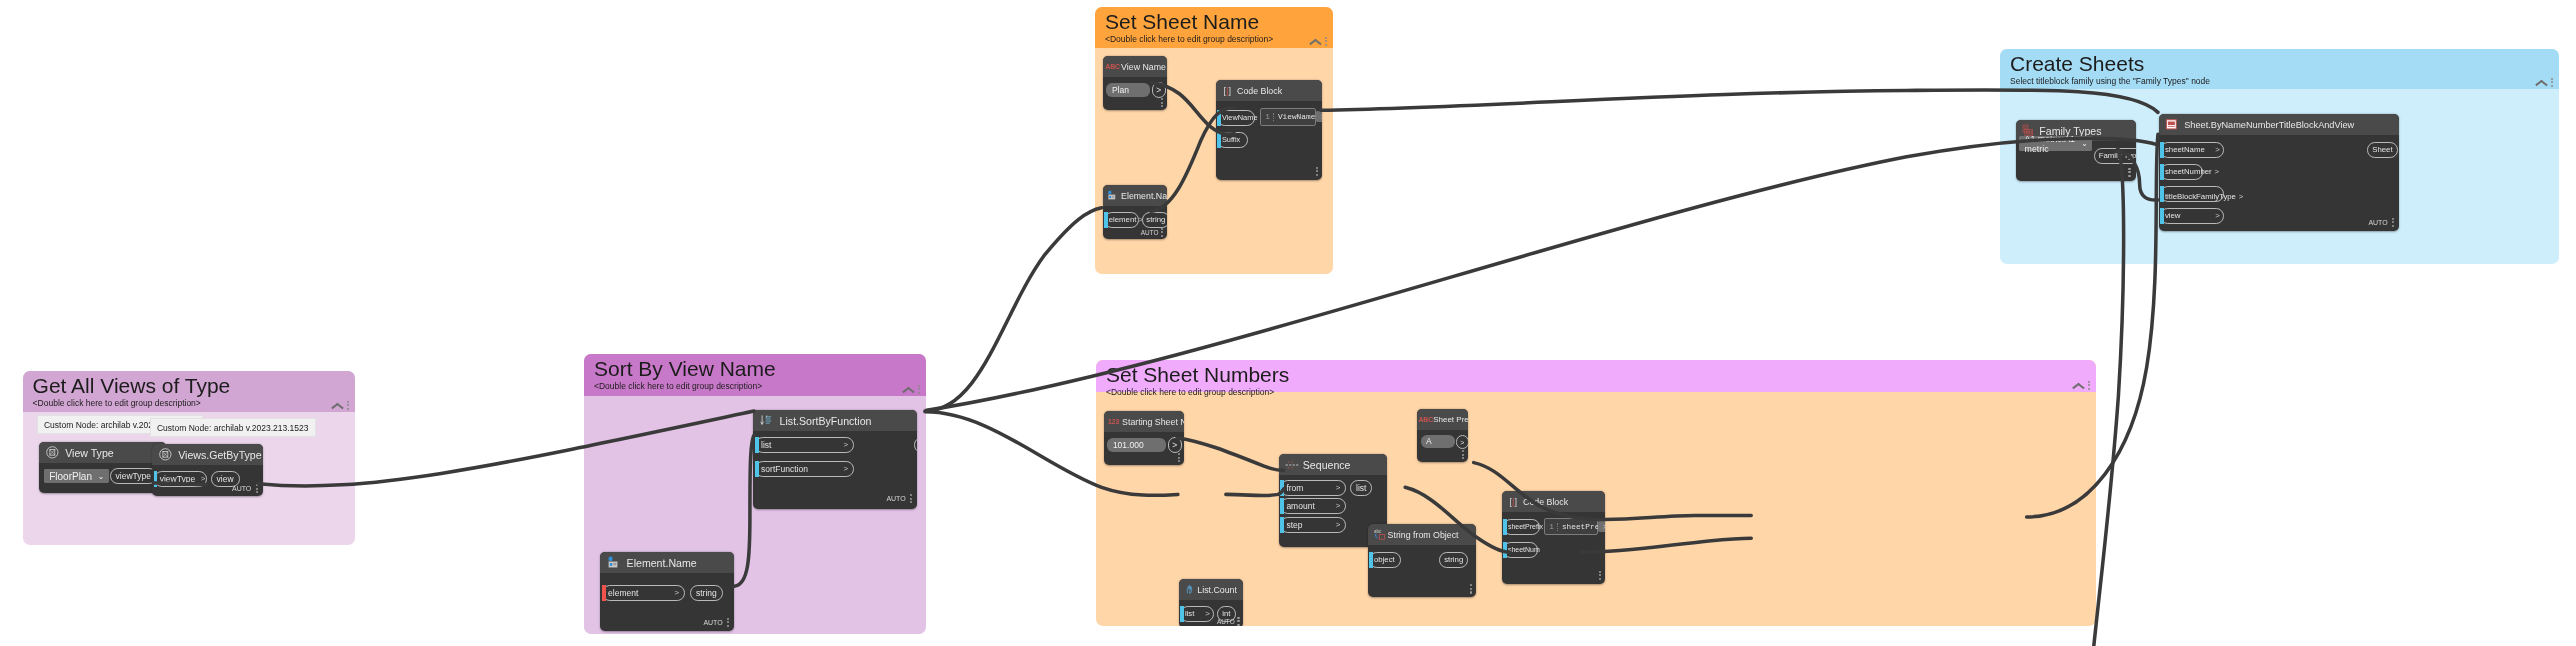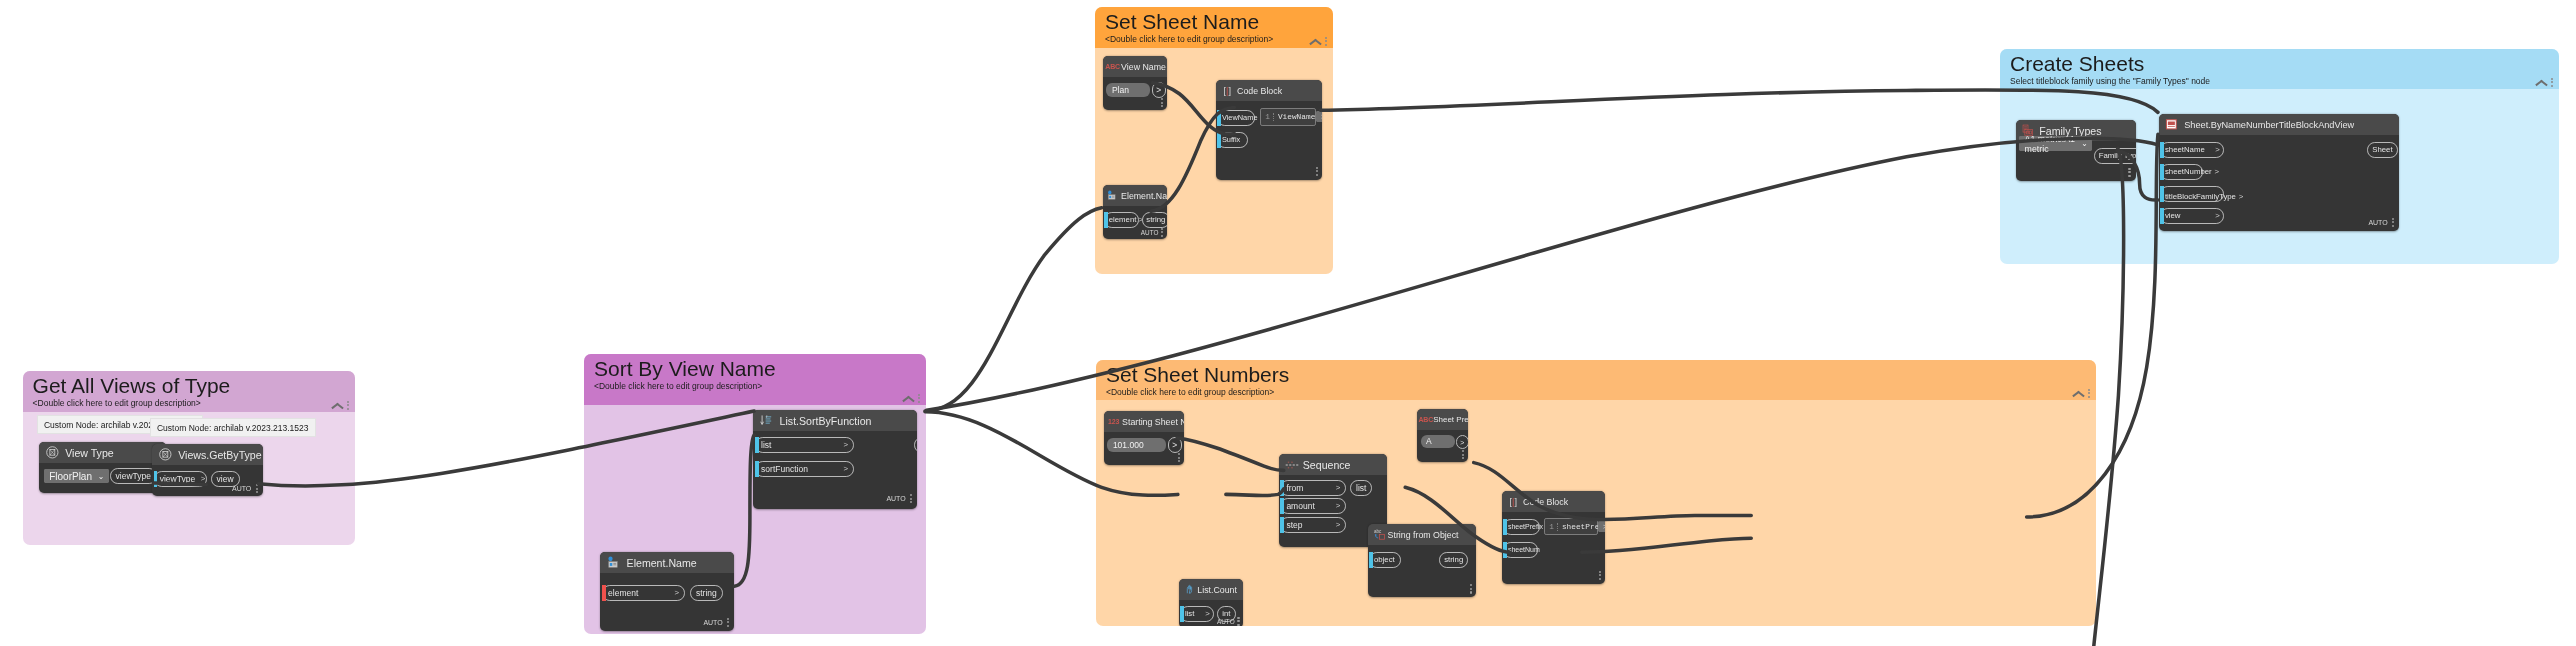--- a/index.html
+++ b/index.html
@@ -159,21 +159,21 @@
         <span class="ndots">
             <i></i>
             <i></i>
             <i></i>
           </span>
       </div>
     </div>
   </div>
 
   <div class="group" style="left:584px; top:354px; width:342px; height:280px; background:#e2c3e6;">
-    <div class="ghead" style="background:#c878c8; height:51px;">
+    <div class="ghead" style="background:#c878c8; height:42px;">
       <div class="gtitle">Sort By View Name</div>
       <div class="gdesc">&lt;Double click here to edit group description&gt;</div>
       <div class="gctl">
         <span class="chev"></span>
         <span class="dots3">
             <i></i>
             <i></i>
             <i></i>
           </span>
       </div>
@@ -353,21 +353,21 @@
         <span class="ndots">
             <i></i>
             <i></i>
             <i></i>
           </span>
       </div>
     </div>
   </div>
 
   <div class="group" style="left:1096px; top:360px; width:1000px; height:266px; background:#ffd6a8;">
-    <div class="ghead" style="background:#fdba74; height:40px;">
+    <div class="ghead" style="background:#f0abfc; height:32px;">
       <div class="gtitle">Set Sheet Numbers</div>
       <div class="gdesc">&lt;Double click here to edit group description&gt;</div>
       <div class="gctl">
         <span class="chev"></span>
         <span class="dots3">
             <i></i>
             <i></i>
             <i></i>
           </span>
       </div>

